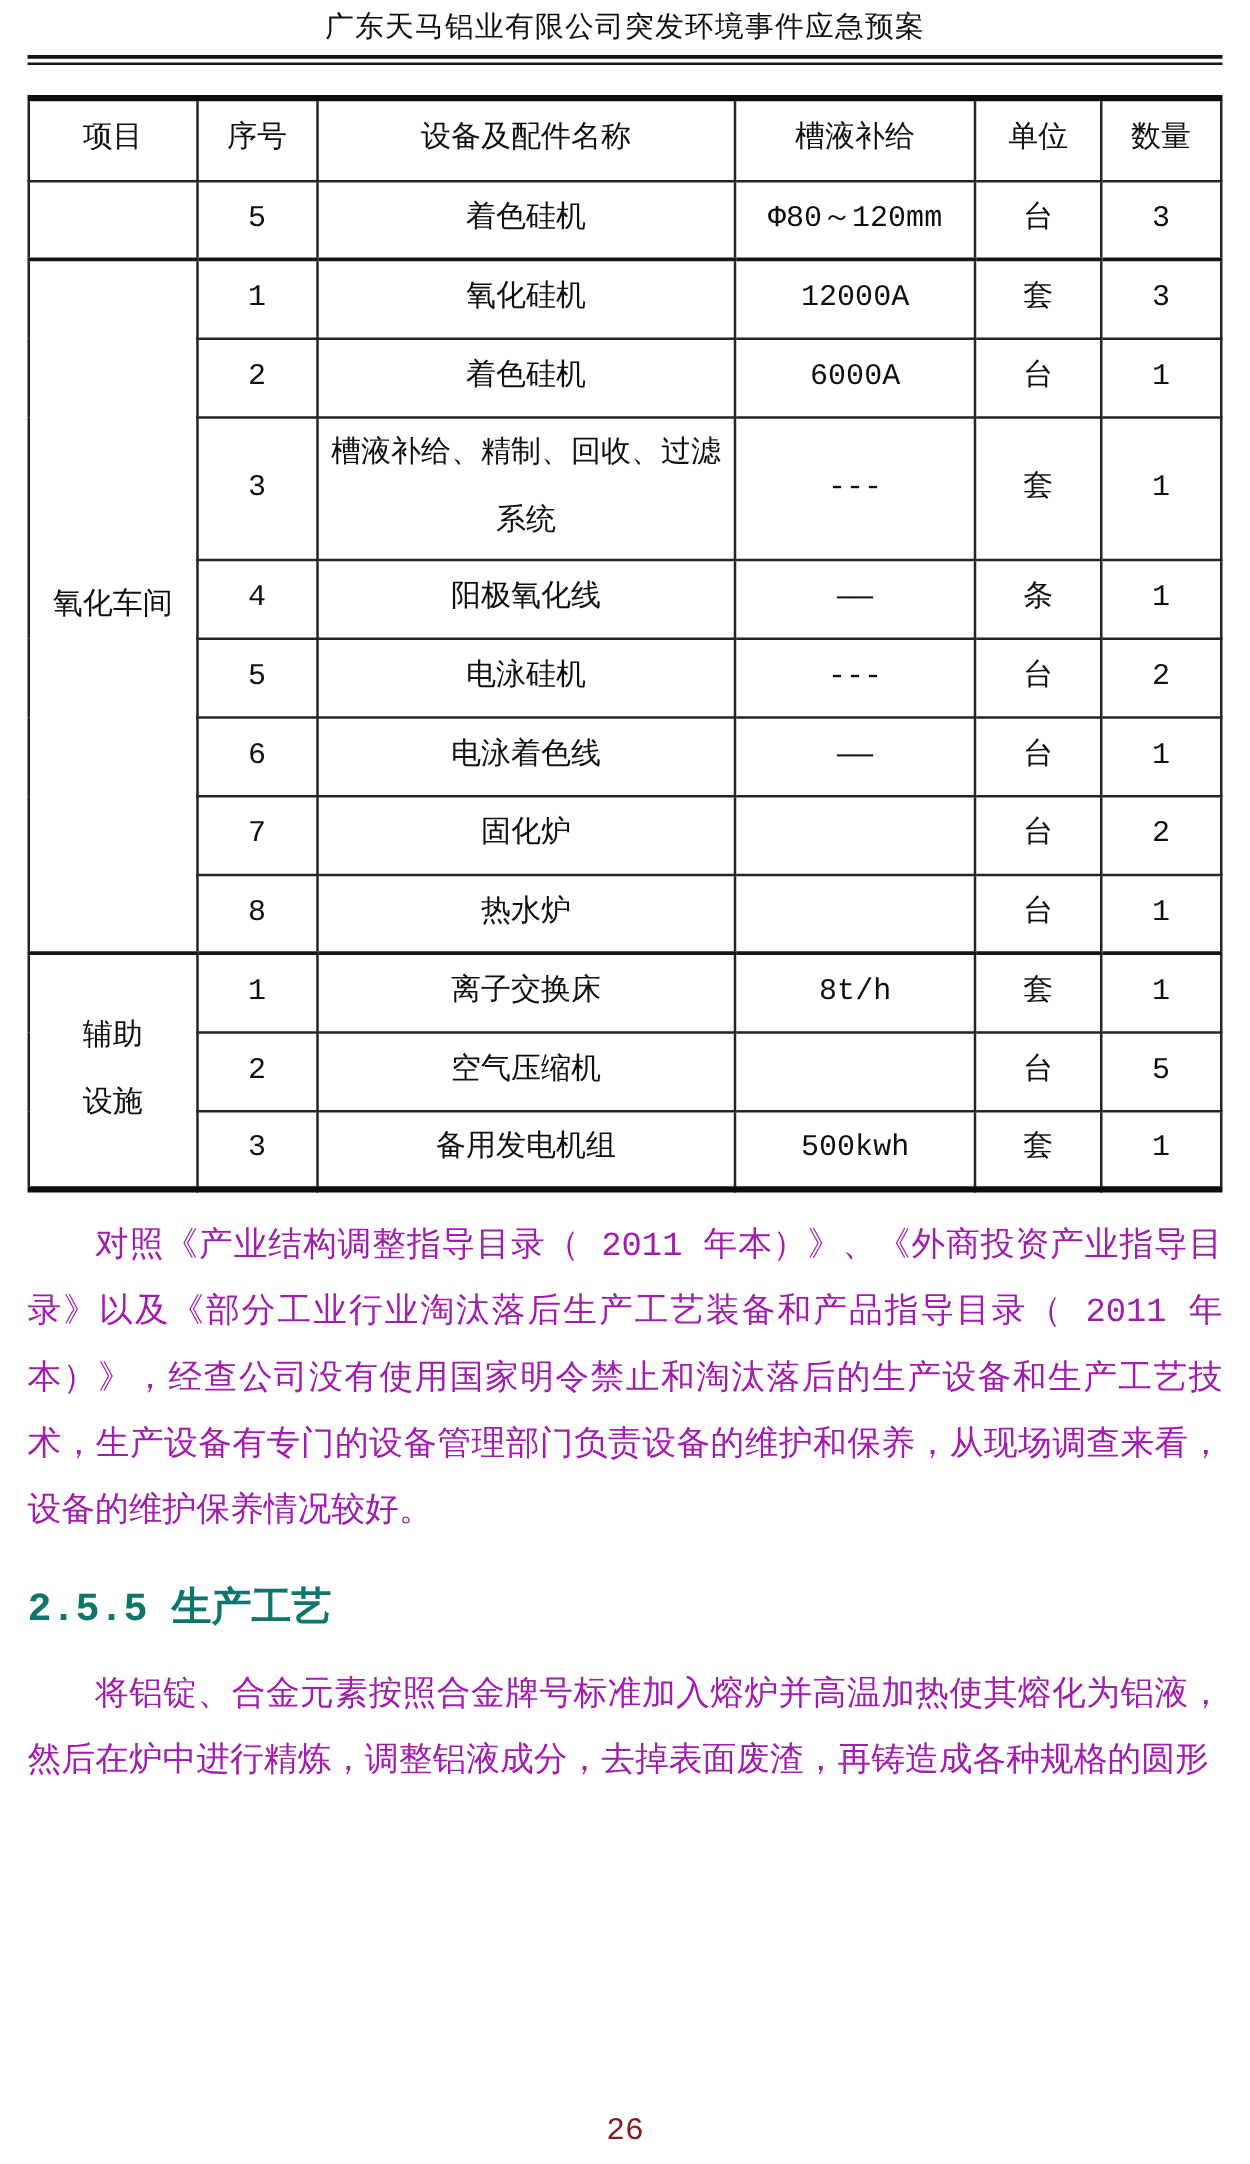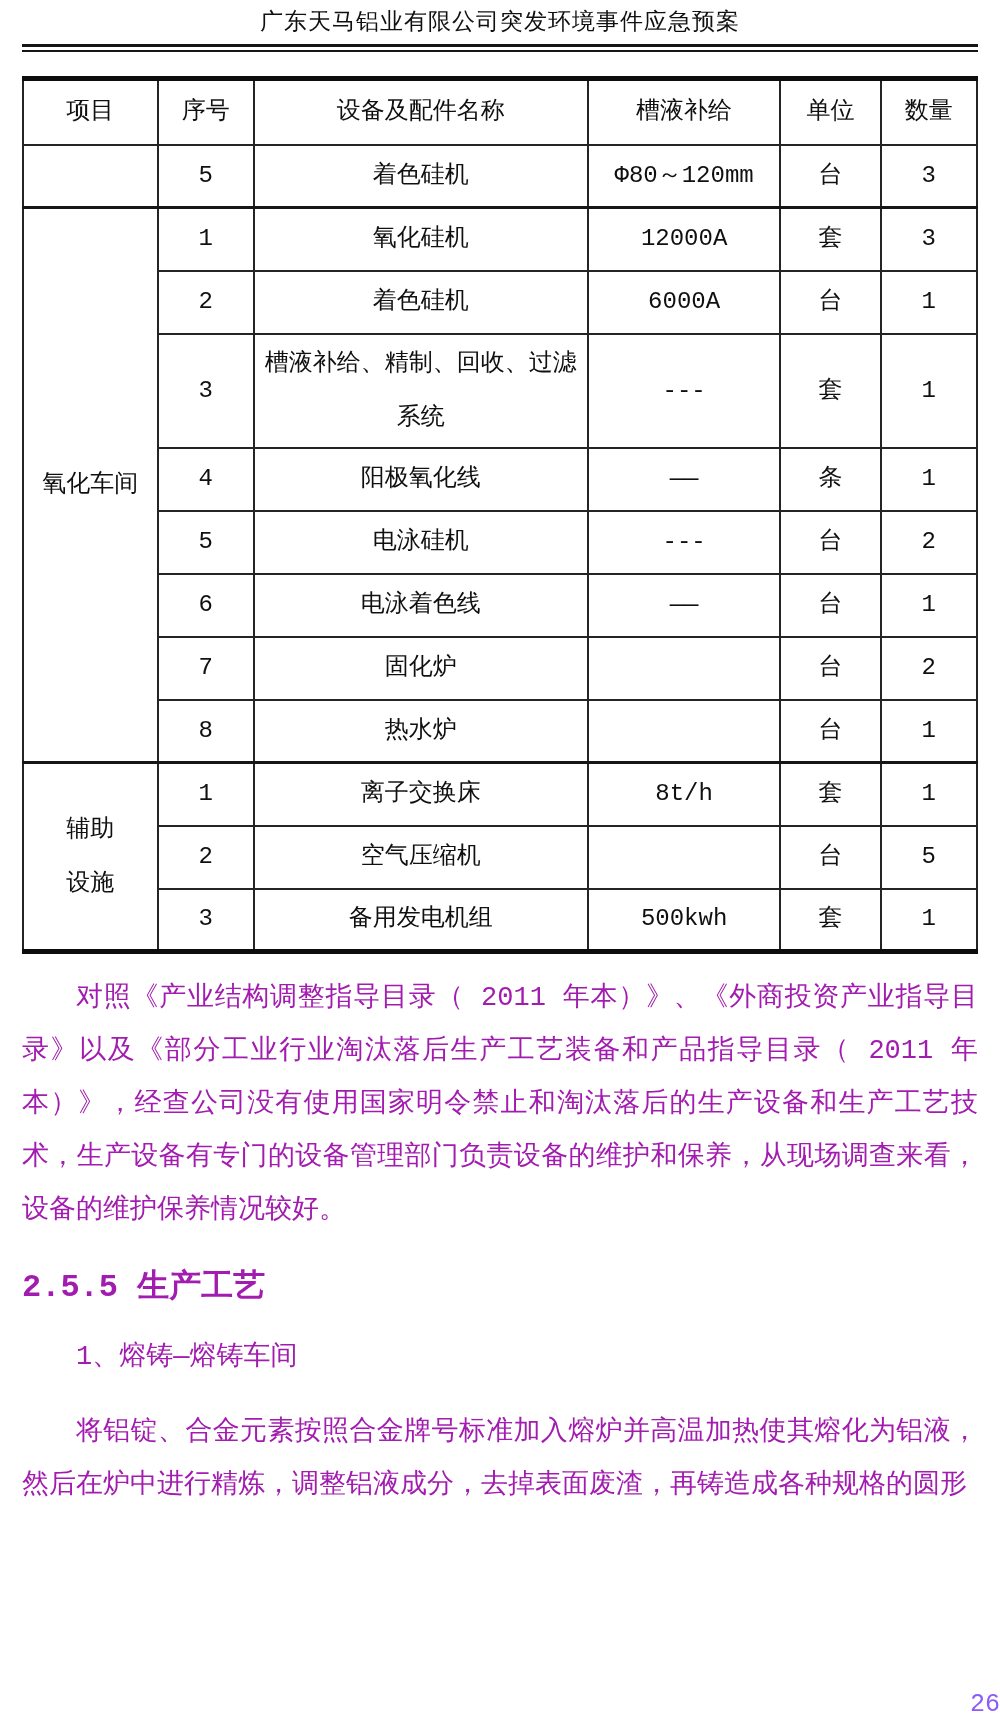--- a/index.html
+++ b/index.html
@@ -66,32 +66,32 @@
     text-indent: 2em;
     margin: 0;
     color: #a21caf;
   }
   .para-compliance { margin-top: 18px; }
   .section-heading {
     font-size: 32px;
     font-weight: bold;
     margin: 30px 0 0 0;
     line-height: 42px;
-    color: #a21caf;
+    color: #0f766e;
   }
   .para-overview { margin-top: 30px; }
   .list-line { margin-top: 22px; }
   .para-melting { margin-top: 22px; }
   .page-number {
     position: absolute;
     left: 0; right: 0;
     bottom: 12px;
-    text-align: right;
+    text-align: center;
     font-size: 25px;
-    color: #8b5cf6;
+    color: #7f1d1d;
   }
 </style>
 </head>
 <body>
 
 <div class="page">
 
   <div class="doc-header-title">广东天马铝业有限公司突发环境事件应急预案</div>
   <div class="double-rule"></div>
 
@@ -207,19 +207,18 @@
         <td>1</td>
       </tr>
     </tbody>
   </table>
 
   <p class="body-para para-compliance">对照《产业结构调整指导目录（ 2011 年本）》、《外商投资产业指导目录》以及《部分工业行业淘汰落后生产工艺装备和产品指导目录（ 2011 年本）》，经查公司没有使用国家明令禁止和淘汰落后的生产设备和生产工艺技术，生产设备有专门的设备管理部门负责设备的维护和保养，从现场调查来看，设备的维护保养情况较好。</p>
 
   <h2 class="section-heading">2.5.5 生产工艺</h2>
 
 
-  <p class="body-para list-line">1、熔铸—熔铸车间</p>
 
   <p class="body-para para-melting">将铝锭、合金元素按照合金牌号标准加入熔炉并高温加热使其熔化为铝液，然后在炉中进行精炼，调整铝液成分，去掉表面废渣，再铸造成各种规格的圆形</p>
 
   <div class="page-number">26</div>
 
 </div>
 
 </body></html>

